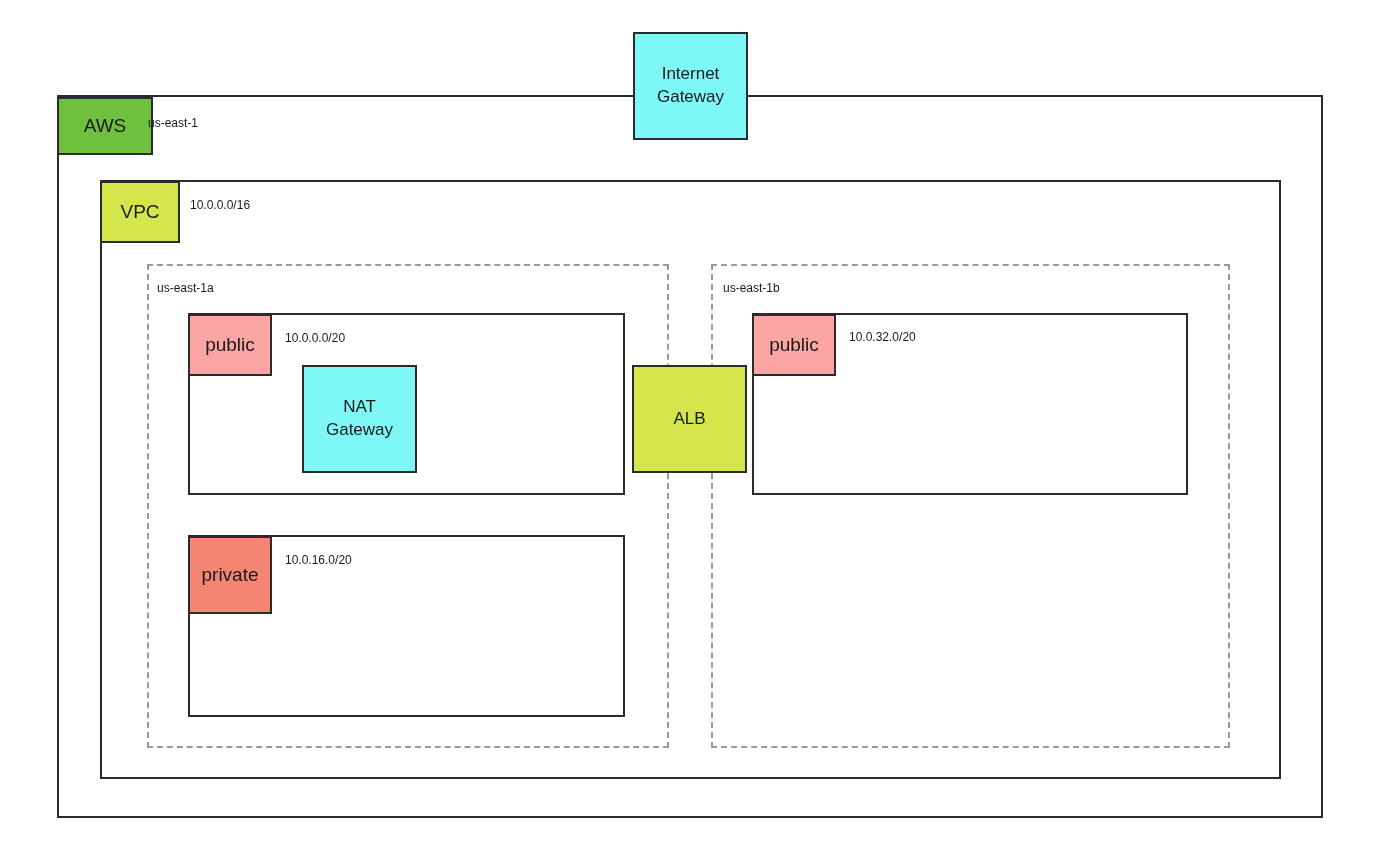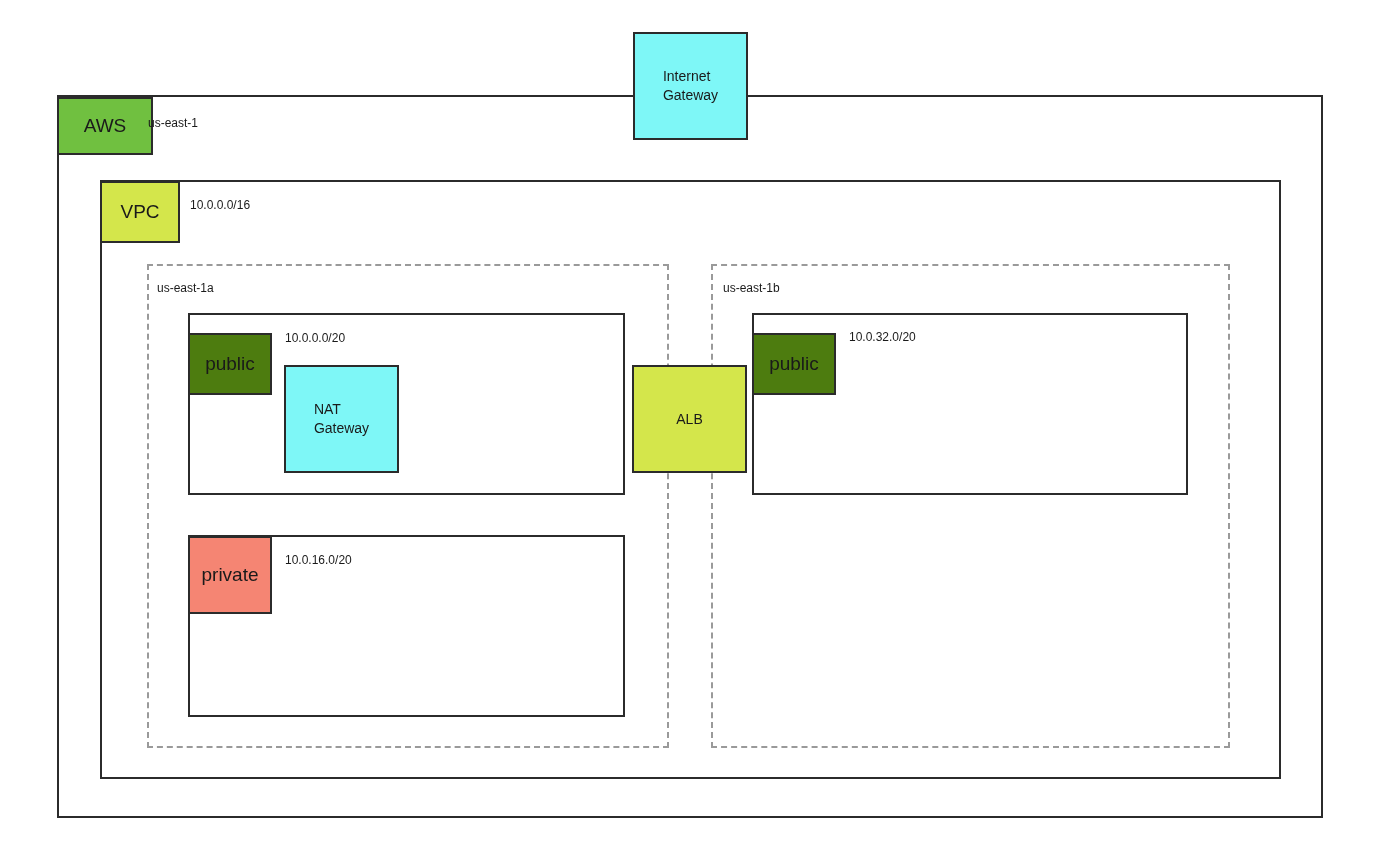--- a/index.html
+++ b/index.html
@@ -43,34 +43,34 @@
     align-items: center;
     justify-content: center;
     color: #1a1a1a;
     font-size: 19px;
     line-height: 1.1;
     text-align: center;
     white-space: nowrap;
   }
   .tab-aws   { background: #70c040; }
   .tab-vpc   { background: #d4e64b; }
-  .tab-public{ background: #4d7c0f; margin-top: 19px; }
+  .tab-public{ background: #fca5a5; }
   .tab-private{background: #f58573; }
 
   
   .node {
     position: absolute;
     box-sizing: border-box;
     border: 2px solid #2b2b2b;
     display: flex;
     align-items: center;
     justify-content: center;
-    text-align: left;
+    text-align: center;
     color: #1a1a1a;
-    font-size: 14px;
+    font-size: 17px;
     line-height: 1.35;
     white-space: pre-line;
   }
   .node-cyan { background: #7ef7f7; }
   .node-lime { background: #d4e64b; }
 
   
   .caption {
     position: absolute;
     color: #1a1a1a;
@@ -115,21 +115,21 @@
   <div class="caption" style="left:157px; top:281px;">us-east-1a</div>
 
   <div class="box solid-border" style="left:188px; top:313px; width:437px; height:182px;"></div>
 
   <div class="tab tab-public" style="left:188px; top:314px; width:84px; height:62px;">
     <span>public</span>
   </div>
 
   <div class="caption" style="left:285px; top:331px;">10.0.0.0/20</div>
 
-  <div class="node node-cyan" style="left:284px; top:365px; width:115px; height:108px;">
+  <div class="node node-cyan" style="left:302px; top:365px; width:115px; height:108px;">
     <span>NAT
 Gateway</span>
   </div>
 
   <div class="box solid-border" style="left:188px; top:535px; width:437px; height:182px;"></div>
 
   <div class="tab tab-private" style="left:188px; top:536px; width:84px; height:78px;">
     <span>private</span>
   </div>
 

